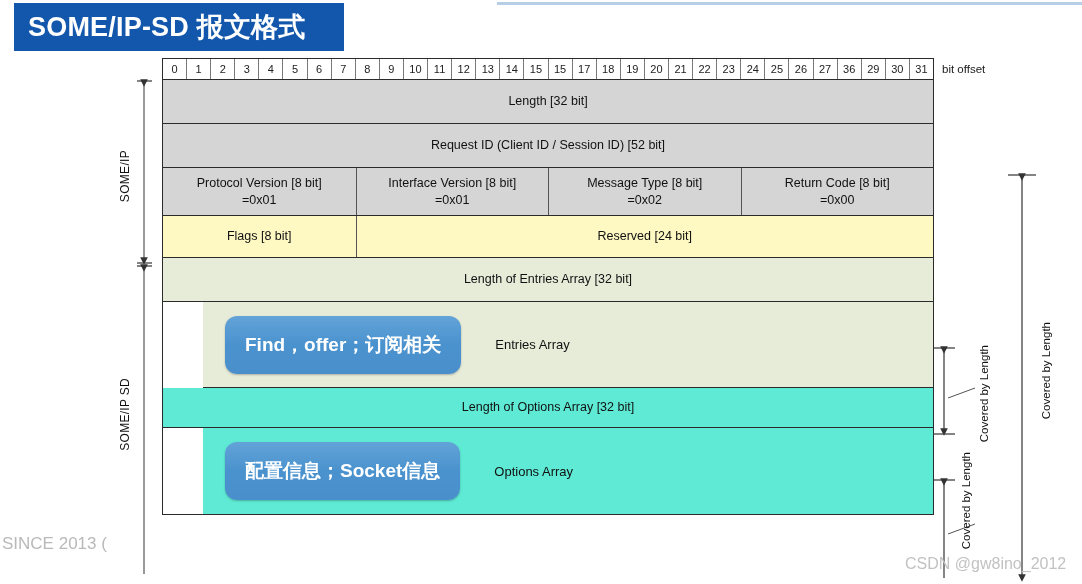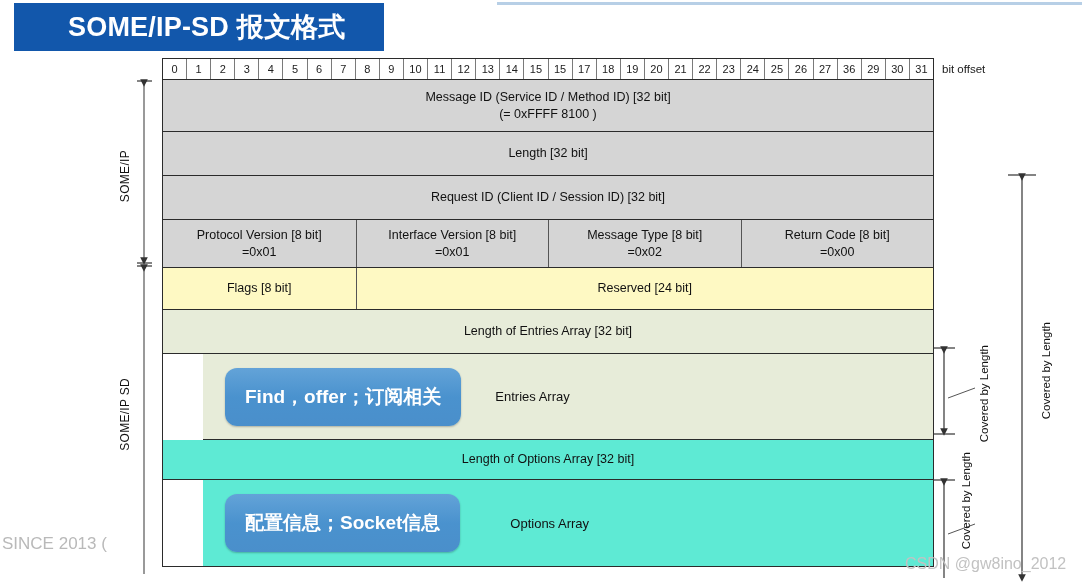--- a/index.html
+++ b/index.html
@@ -10,21 +10,21 @@
     position:relative;overflow:hidden;
   }
   
   #top-rule{
     position:absolute;left:497px;top:2px;width:585px;height:3px;
     background:#b7cfe6;
   }
   #title-banner{
     position:absolute;left:14px;top:3px;width:330px;height:48px;
     background:#1257ab;
-    display:flex;align-items:center;padding-left:40px;
+    display:flex;align-items:center;
   }
   #title-text{
     color:#ffffff;font-size:27px;font-weight:bold;
     letter-spacing:.2px;padding-left:14px;white-space:nowrap;
   }
   
   #diagram{position:absolute;left:0;top:0;width:1082px;height:584px;}
   
   #packet{
     position:absolute;left:162px;top:58px;width:772px;
@@ -44,21 +44,21 @@
   }
   #bitrow .bit:last-child{border-right:none;}
   #bitoffset-label{
     position:absolute;left:942px;top:63px;font-size:11.5px;color:#1a1a1a;
   }
   
   .row{
     display:flex;border-bottom:1px solid #2b2b2b;box-sizing:border-box;
     position:relative;
   }
-  .row:last-child{border-bottom:none;gap:16px;}
+  .row:last-child{border-bottom:none;}
   .cell{
     display:flex;flex-direction:column;align-items:center;
     justify-content:center;text-align:center;
     font-size:12.5px;color:#111;line-height:1.35;
     box-sizing:border-box;
   }
   .cell + .cell{border-left:1px solid #555;}
   .grey{background:#d5d5d5;}
   .pink{background:#fef9c3;}
   .green{background:#e7ecd9;}
@@ -154,36 +154,30 @@
     <div class="bit">27</div>
     <div class="bit">36</div>
     <div class="bit">29</div>
     <div class="bit">30</div>
     <div class="bit">31</div>
   </div>
   <div id="bitoffset-label">bit offset</div>
 
   <div id="packet" style="top:80px;">
 
-    <div class="row r-msgid grey">
-      <div class="cell full">
-        <span>Message ID (Service ID / Method ID) [32 bit]</span>
-        <span>(= 0xFFFF 8100 )</span>
-      </div>
-    </div>
 
     <div class="row r-len grey">
       <div class="cell full">
         <span>Length [32 bit]</span>
       </div>
     </div>
 
     <div class="row r-reqid grey">
       <div class="cell full">
-        <span>Request ID (Client ID / Session ID) [32 bit]</span>
+        <span>Request ID (Client ID / Session ID) [52 bit]</span>
       </div>
     </div>
 
     <div class="row r-ver grey">
       <div class="cell q">
         <span>Protocol Version [8 bit]</span>
         <span>=0x01</span>
       </div>
       <div class="cell q">
         <span>Interface Version [8 bit]</span>

